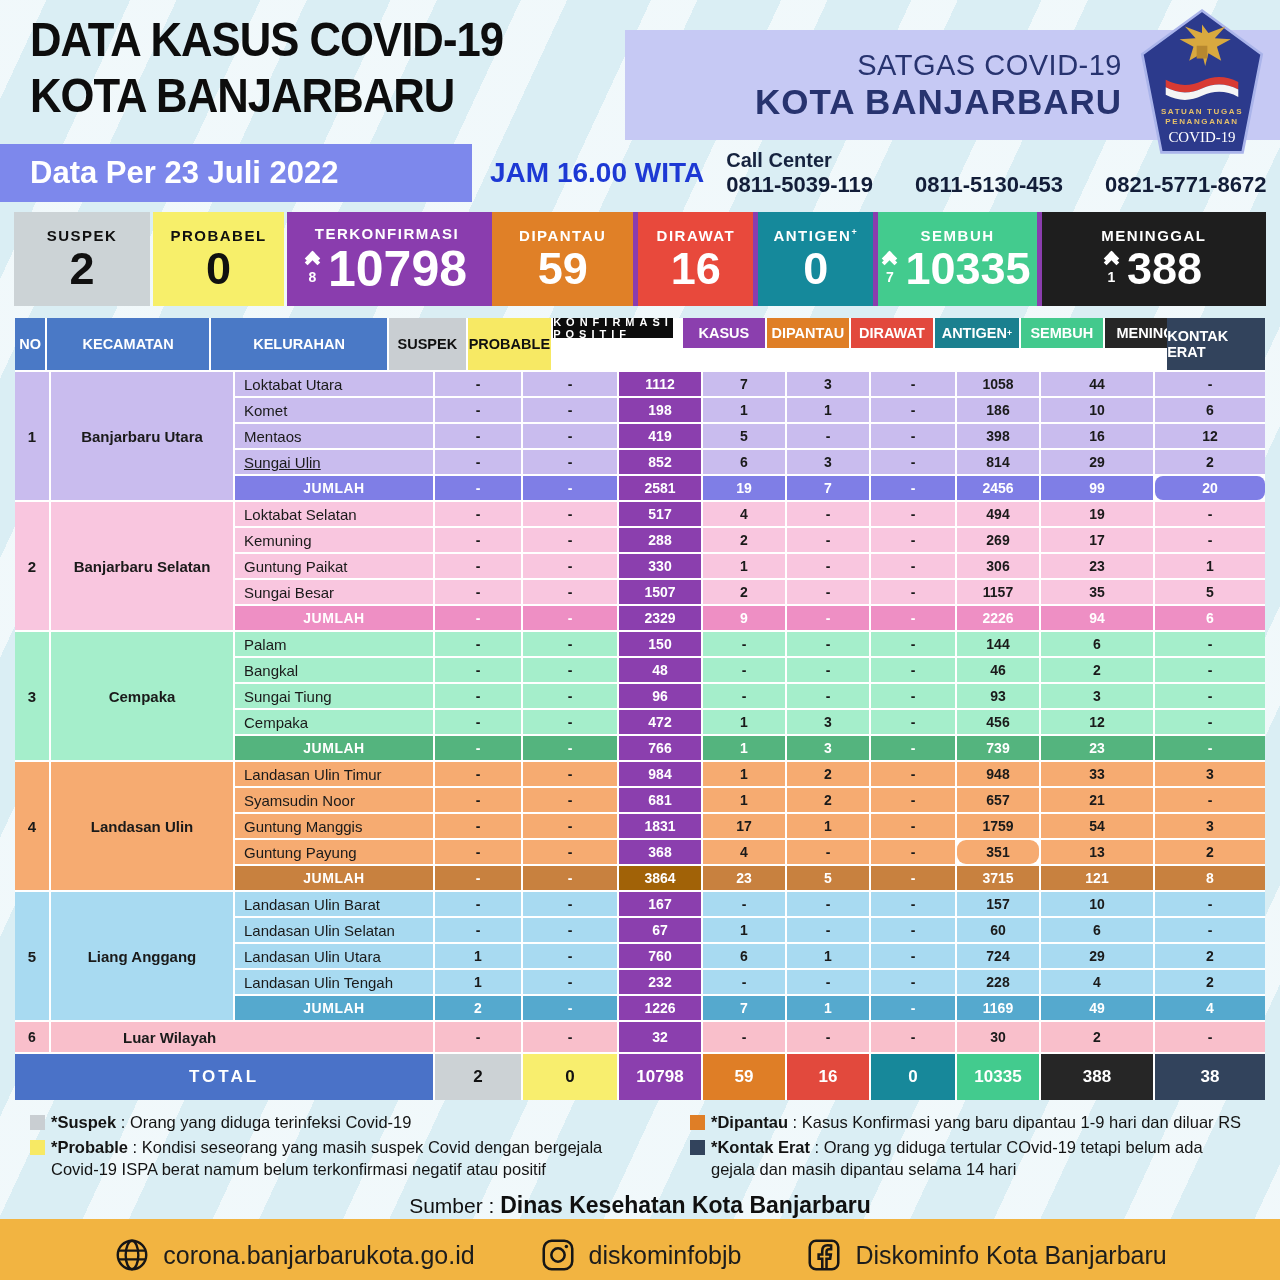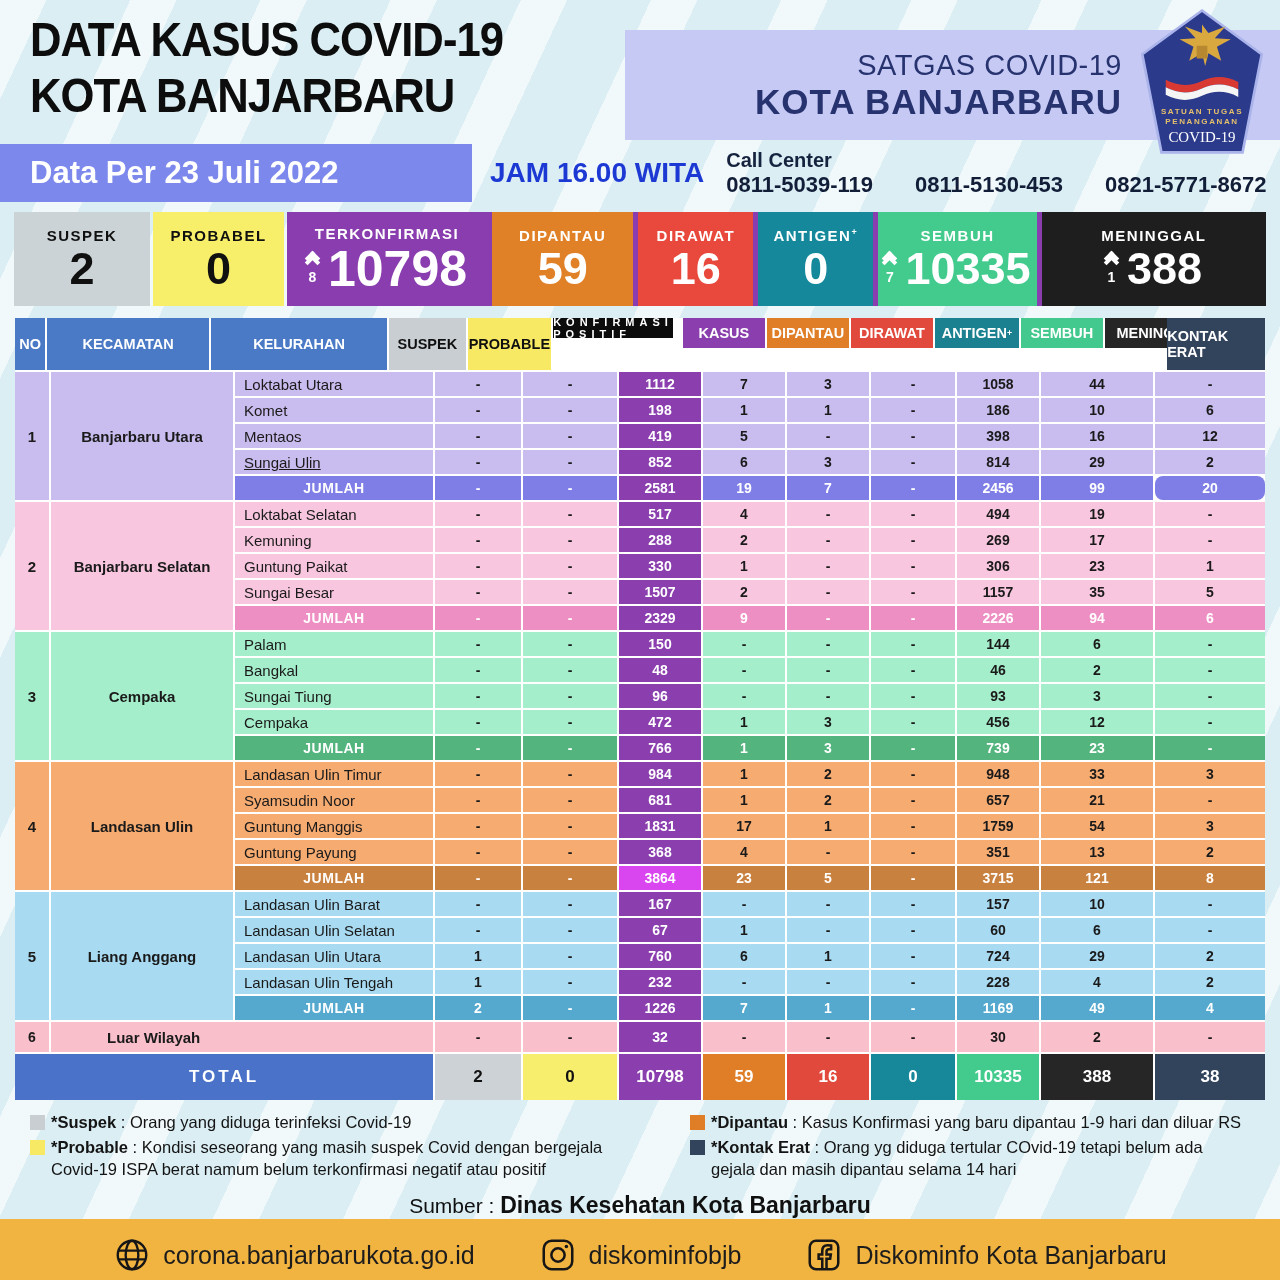--- a/index.html
+++ b/index.html
@@ -442,29 +442,29 @@
             <div class="cell w-kon" style="background: rgb(246, 171, 113); color: rgb(26, 26, 26); font-weight: 600;">3</div>
           </div>
           <div class="trow">
             <div class="cell left w-kel" style="background: rgb(246, 171, 113);">Guntung Payung</div>
             <div class="cell w-sus" style="background: rgb(246, 171, 113); color: rgb(26, 26, 26); font-weight: 600;">-</div>
             <div class="cell w-prob" style="background: rgb(246, 171, 113); color: rgb(26, 26, 26); font-weight: 600;">-</div>
             <div class="cell w-kasus" style="background: rgb(139, 63, 174); color: rgb(255, 255, 255); font-weight: bold;">368</div>
             <div class="cell w-dip" style="background: rgb(246, 171, 113); color: rgb(26, 26, 26); font-weight: 600;">4</div>
             <div class="cell w-dir" style="background: rgb(246, 171, 113); color: rgb(26, 26, 26); font-weight: 600;">-</div>
             <div class="cell w-ant" style="background: rgb(246, 171, 113); color: rgb(26, 26, 26); font-weight: 600;">-</div>
-            <div class="cell w-sem" style="background: rgb(246, 171, 113); color: rgb(26, 26, 26); font-weight: 600;">351</div>
+            <div class="cell w-sem" style="background: rgb(246, 171, 113); color: rgb(26, 26, 26); font-weight: 600; border-radius: 9px;">351</div>
             <div class="cell w-men" style="background: rgb(246, 171, 113); color: rgb(26, 26, 26); font-weight: 600;">13</div>
             <div class="cell w-kon" style="background: rgb(246, 171, 113); color: rgb(26, 26, 26); font-weight: 600;">2</div>
           </div>
           <div class="trow">
             <div class="cell w-kel" style="background: rgb(200, 129, 63); color: rgb(255, 255, 255); font-weight: bold; letter-spacing: 0.5px;">JUMLAH</div>
             <div class="cell w-sus" style="background: rgb(200, 129, 63); color: rgb(255, 255, 255); font-weight: bold;">-</div>
             <div class="cell w-prob" style="background: rgb(200, 129, 63); color: rgb(255, 255, 255); font-weight: bold;">-</div>
-            <div class="cell w-kasus" style="background: #d946ef; color: rgb(255, 255, 255); font-weight: bold;">3864</div>
+            <div class="cell w-kasus" style="background: #a16207; color: rgb(255, 255, 255); font-weight: bold;">3864</div>
             <div class="cell w-dip" style="background: rgb(200, 129, 63); color: rgb(255, 255, 255); font-weight: bold;">23</div>
             <div class="cell w-dir" style="background: rgb(200, 129, 63); color: rgb(255, 255, 255); font-weight: bold;">5</div>
             <div class="cell w-ant" style="background: rgb(200, 129, 63); color: rgb(255, 255, 255); font-weight: bold;">-</div>
             <div class="cell w-sem" style="background: rgb(200, 129, 63); color: rgb(255, 255, 255); font-weight: bold;">3715</div>
             <div class="cell w-men" style="background: rgb(200, 129, 63); color: rgb(255, 255, 255); font-weight: bold;">121</div>
             <div class="cell w-kon" style="background: rgb(200, 129, 63); color: rgb(255, 255, 255); font-weight: bold;">8</div>
           </div>
         </div>
       </div>
       <div class="sec">
@@ -528,21 +528,21 @@
             <div class="cell w-dir" style="background: rgb(85, 169, 206); color: rgb(255, 255, 255); font-weight: bold;">1</div>
             <div class="cell w-ant" style="background: rgb(85, 169, 206); color: rgb(255, 255, 255); font-weight: bold;">-</div>
             <div class="cell w-sem" style="background: rgb(85, 169, 206); color: rgb(255, 255, 255); font-weight: bold;">1169</div>
             <div class="cell w-men" style="background: rgb(85, 169, 206); color: rgb(255, 255, 255); font-weight: bold;">49</div>
             <div class="cell w-kon" style="background: rgb(85, 169, 206); color: rgb(255, 255, 255); font-weight: bold;">4</div>
           </div>
         </div>
       </div>
       <div class="trow luar">
         <div class="cell w-no" style="background: rgb(249, 191, 203); font-weight: bold;">6</div>
-        <div class="cell left" style="background: rgb(249, 191, 203); width: 382px; font-weight: bold; padding-left: 56px; font-size: 15px;">Luar Wilayah</div>
+        <div class="cell left" style="background: rgb(249, 191, 203); width: 382px; font-weight: bold; padding-left: 72px; font-size: 15px;">Luar Wilayah</div>
         <div class="cell w-sus" style="background: rgb(249, 191, 203); color: rgb(26, 26, 26); font-weight: 600;">-</div>
         <div class="cell w-prob" style="background: rgb(249, 191, 203); color: rgb(26, 26, 26); font-weight: 600;">-</div>
         <div class="cell w-kasus" style="background: rgb(139, 63, 174); color: rgb(255, 255, 255); font-weight: bold;">32</div>
         <div class="cell w-dip" style="background: rgb(249, 191, 203); color: rgb(26, 26, 26); font-weight: 600;">-</div>
         <div class="cell w-dir" style="background: rgb(249, 191, 203); color: rgb(26, 26, 26); font-weight: 600;">-</div>
         <div class="cell w-ant" style="background: rgb(249, 191, 203); color: rgb(26, 26, 26); font-weight: 600;">-</div>
         <div class="cell w-sem" style="background: rgb(249, 191, 203); color: rgb(26, 26, 26); font-weight: 600;">30</div>
         <div class="cell w-men" style="background: rgb(249, 191, 203); color: rgb(26, 26, 26); font-weight: 600;">2</div>
         <div class="cell w-kon" style="background: rgb(249, 191, 203); color: rgb(26, 26, 26); font-weight: 600;">-</div>
       </div>

